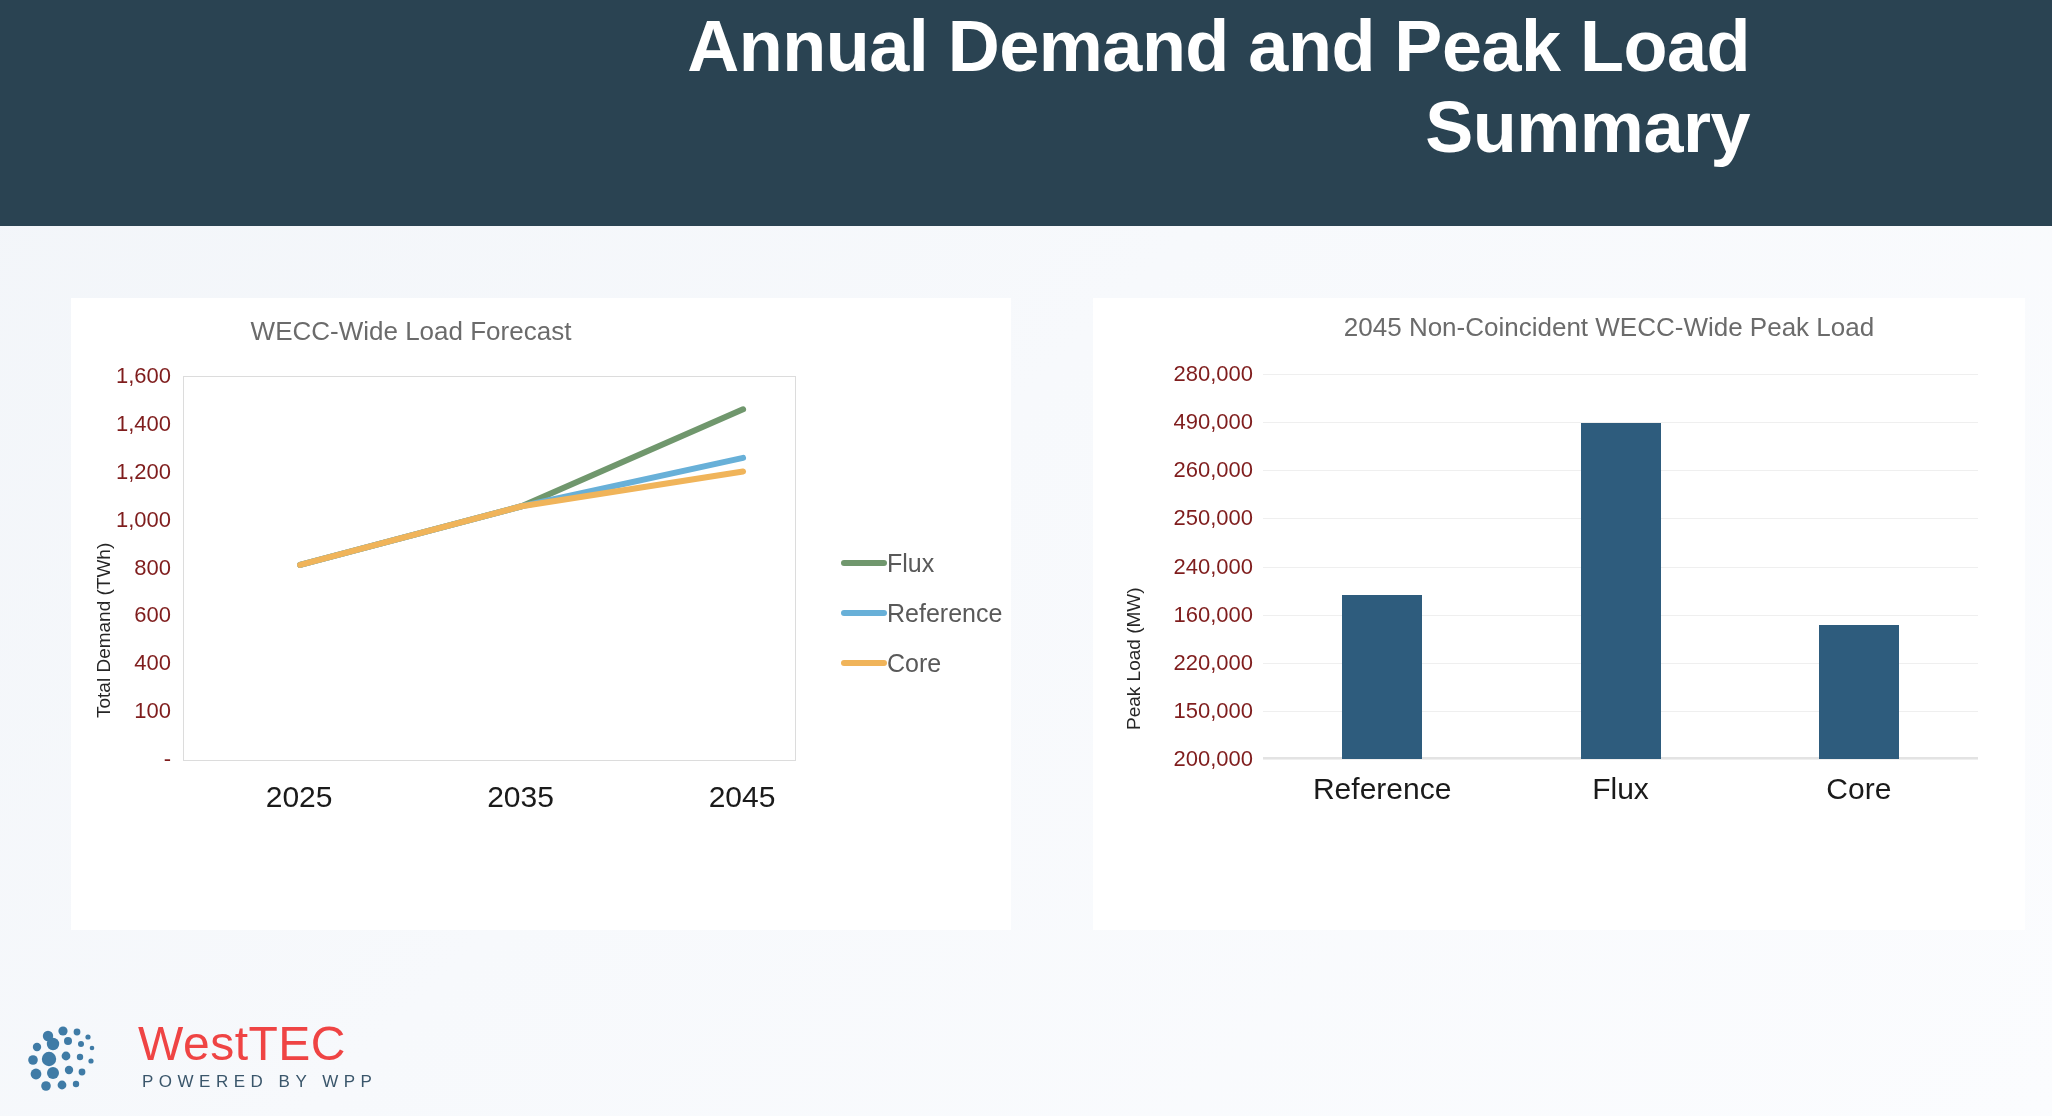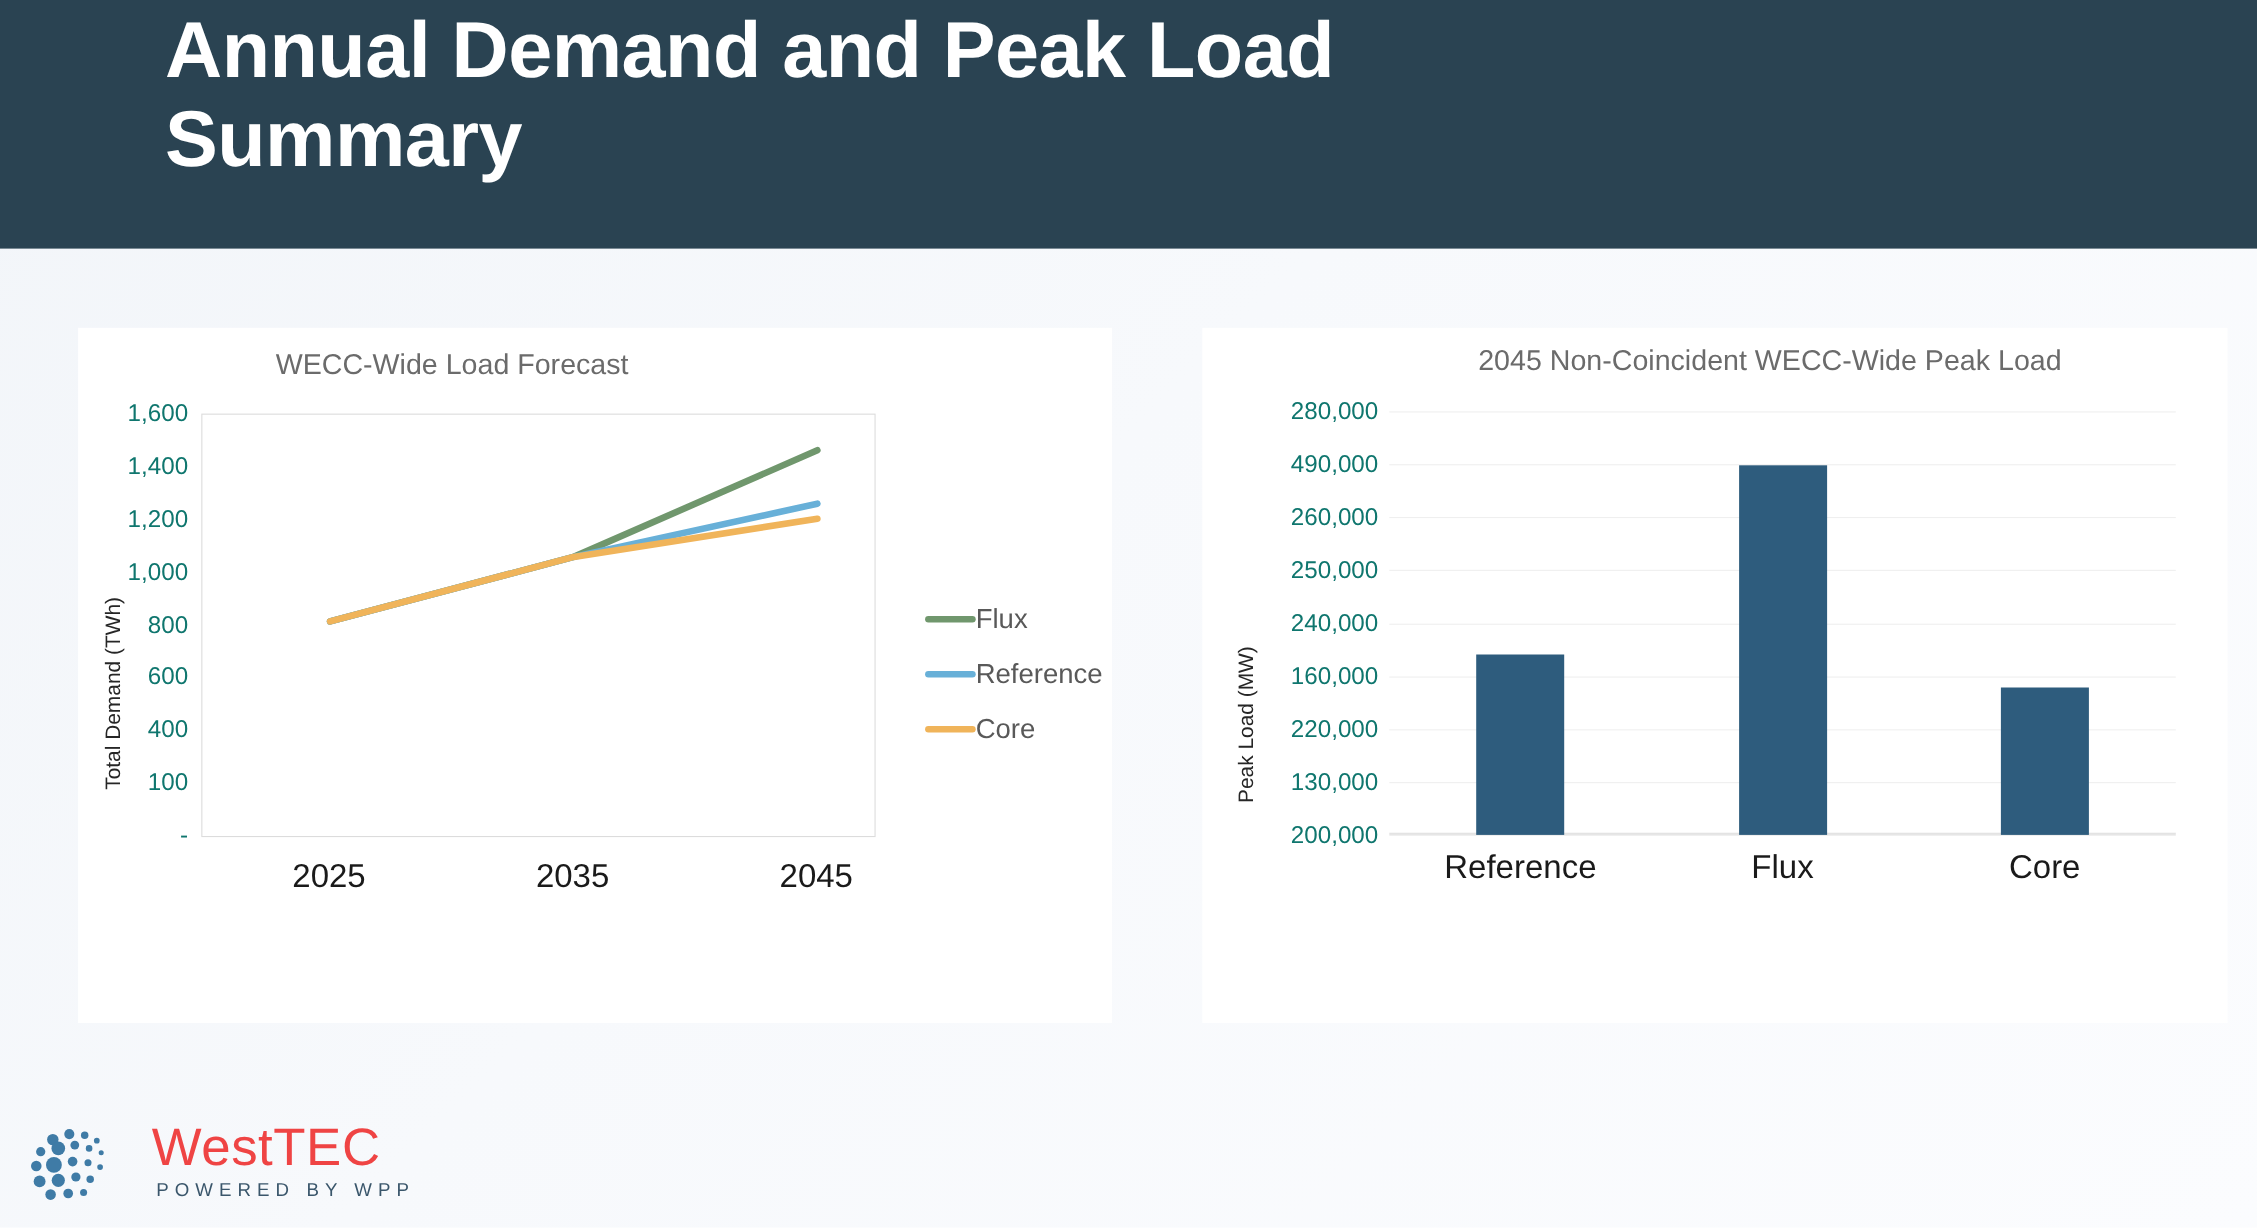--- a/index.html
+++ b/index.html
@@ -14,20 +14,21 @@
     position:absolute;left:0;top:0;width:2052px;height:226px;
     background:#2a4352;
   }
   #page-title{
     position:absolute;left:150px;top:6px;width:1600px;
     color:#ffffff;
     font-size:72px;line-height:1.12;
     font-weight:bold;
     letter-spacing:-0.5px;
     white-space:pre-line;
+    text-align:right;
   }
   
   .card{
     position:absolute;background:#ffffff;
   }
   #card-left{ left:71px;  top:298px; width:940px; height:632px; }
   #card-right{ left:1093px; top:298px; width:932px; height:632px; }
 
   .chart-title{
     position:absolute;width:100%;text-align:center;
@@ -40,21 +41,21 @@
   .axis-title{
     position:absolute;
     color:#262626;font-size:19px;
     transform:rotate(-90deg);
     transform-origin:0 0;
     white-space:nowrap;
   }
 
   .ytick{
     position:absolute;right:0;
-    color:#0f766e;font-size:22px;
+    color:#7f1d1d;font-size:22px;
     text-align:right;white-space:nowrap;
     transform:translateY(-50%);
   }
   .xtick{
     position:absolute;
     color:#1a1a1a;font-size:30px;
     text-align:center;white-space:nowrap;
     transform:translateX(-50%);
   }
 
@@ -162,21 +163,21 @@
   <div class="axis-title" id="yaxis-title-right">Peak Load (MW)</div>
 
   <div id="ylabels-right">
       <div class="ytick" style="top: 0px;">280,000</div>
       <div class="ytick" style="top: 48.125px;">490,000</div>
       <div class="ytick" style="top: 96.25px;">260,000</div>
       <div class="ytick" style="top: 144.375px;">250,000</div>
       <div class="ytick" style="top: 192.5px;">240,000</div>
       <div class="ytick" style="top: 240.625px;">160,000</div>
       <div class="ytick" style="top: 288.75px;">220,000</div>
-      <div class="ytick" style="top: 336.875px;">130,000</div>
+      <div class="ytick" style="top: 336.875px;">150,000</div>
       <div class="ytick" style="top: 385px; text-align: right;">200,000</div>
     </div>
 
   <div id="plot-right">
     <div id="axis-bottom-right"></div>
   <div class="gridline" style="top: 0px;"></div>
       <div class="gridline" style="top: 48.125px;"></div>
       <div class="gridline" style="top: 96.25px;"></div>
       <div class="gridline" style="top: 144.375px;"></div>
       <div class="gridline" style="top: 192.5px;"></div>

